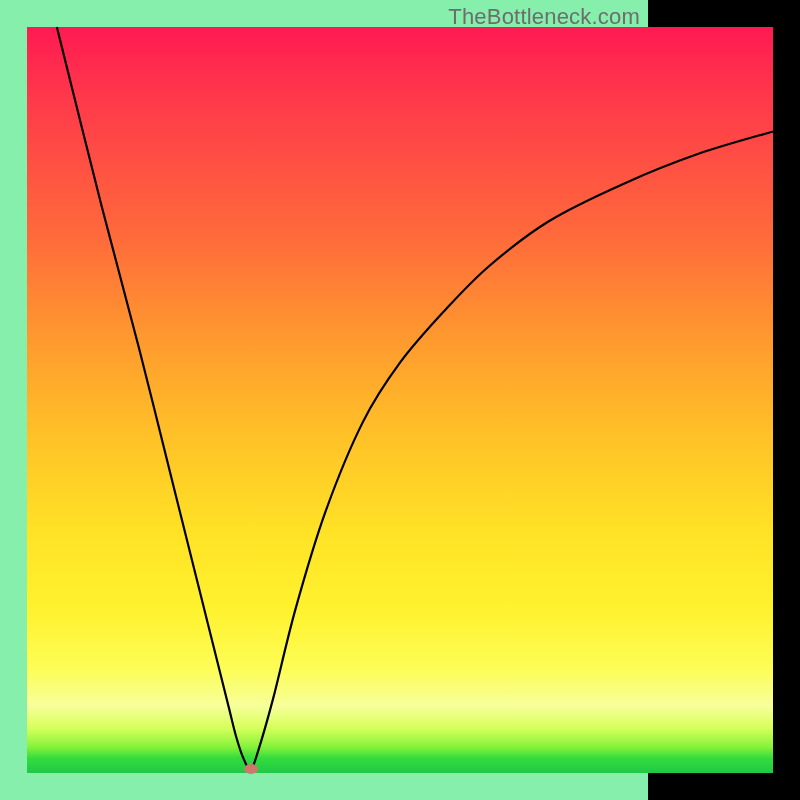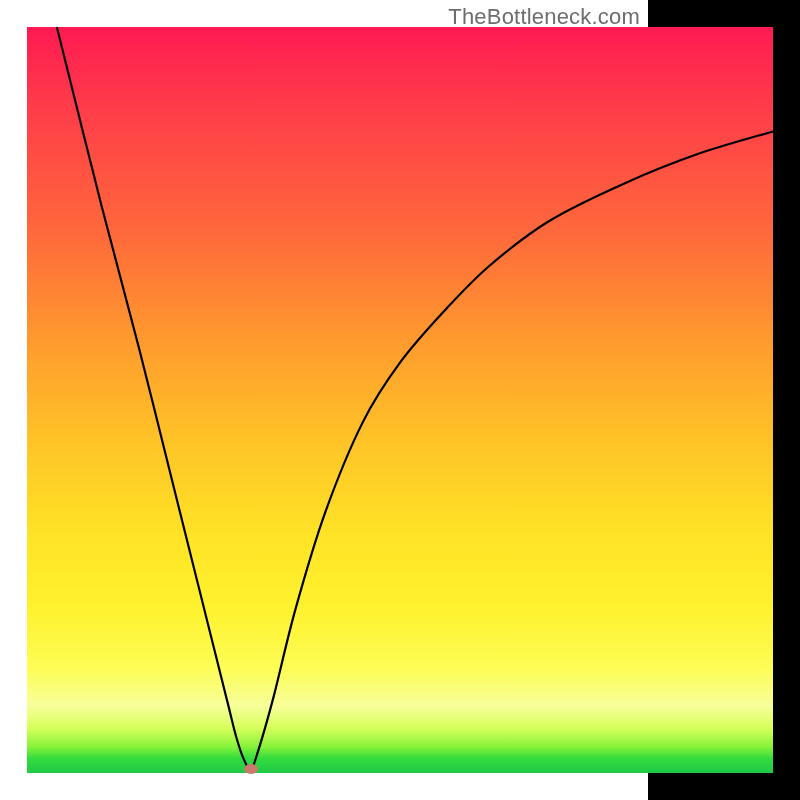--- a/index.html
+++ b/index.html
@@ -8,21 +8,21 @@
     width: 800px;
     height: 800px;
     background: #000;
     overflow: hidden;
     font-family: Arial, Helvetica, sans-serif;
   }
   .frame {
     position: relative;
     width: 648px;
     height: 800px;
-    background: #ffffff;
+    background: #86efac;
   }
   .plot-area {
     position: absolute;
     left: 27px;
     top: 27px;
     width: 746px;
     height: 746px;
     
     background: linear-gradient(
       to bottom,

